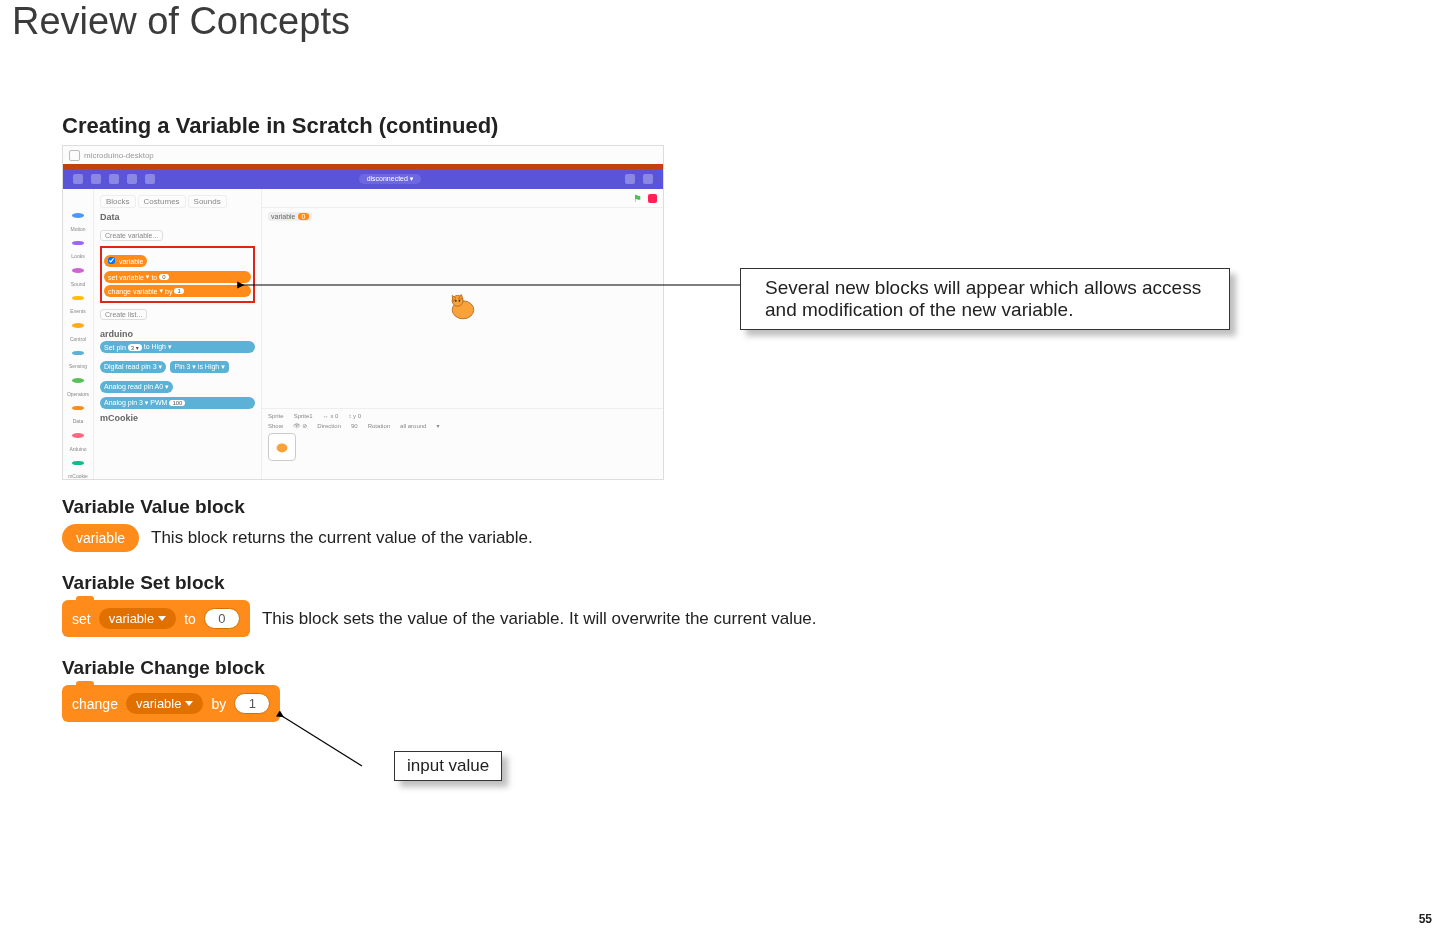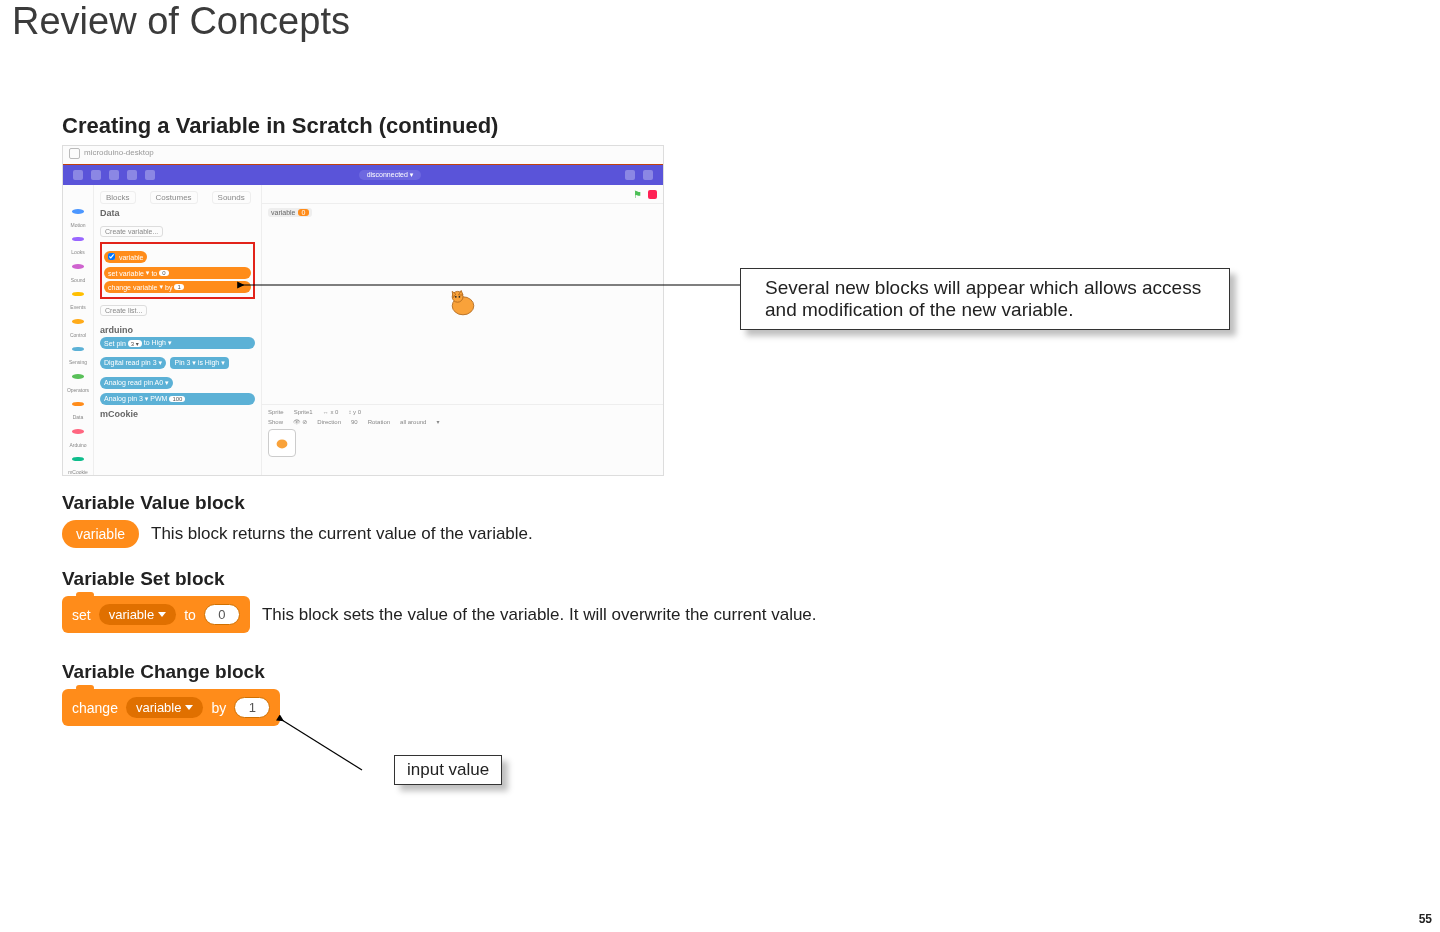--- a/index.html
+++ b/index.html
@@ -4,42 +4,42 @@
 <style>
   html,body{margin:0;padding:0;background:#fff;font-family:Arial,Helvetica,sans-serif;color:#222;}
   .page{width:1440px;height:932px;position:relative;box-sizing:border-box;padding:0 0 0 12px;border-radius:30px;}
   .title{font-size:38px;font-weight:400;color:#3b3b3b;padding-top:0;margin:0;}
   .section-heading{font-size:22px;font-weight:700;margin:70px 0 6px 50px;color:#222;}
   .h3{font-size:19px;font-weight:700;margin:16px 0 6px 50px;color:#222;}
   .desc{font-size:17px;color:#222;}
   .row{display:flex;align-items:center;margin-left:50px;gap:12px;}
   .img-wrap{margin-left:50px;width:600px;position:relative;}
   .scratch-window{width:600px;border:1px solid #ddd;background:#fcfcfc;}
-  .tabbar{height:14px;border-bottom:1px solid #c2410c;display:flex;padding:2px 6px;font-size:8px;color:#999;gap:4px;}
+  .tabbar{height:14px;border-bottom:5px solid #c2410c;display:flex;align-items:center;padding:2px 6px;font-size:8px;color:#999;gap:4px;}
   .doc-icon{width:9px;height:9px;border:1px solid #bbb;border-radius:2px;display:inline-block;}
   .purplebar{height:20px;background:#5a54d9;display:flex;align-items:center;justify-content:space-between;padding:0 10px;color:#fff;font-size:8px;}
   .purplebar .left{display:flex;gap:8px;align-items:center;}
   .pbicon{width:10px;height:10px;background:rgba(255,255,255,.3);border-radius:2px;}
   .conn{background:#6d68e0;border-radius:10px;padding:1px 8px;font-size:7px;}
   .workspace{display:flex;height:290px;}
   .palettecol{width:30px;border-right:1px solid #eee;display:flex;flex-direction:column;align-items:center;padding-top:24px;gap:9px;}
   .palettecol .dot{width:12px;height:12px;border-radius:50%;}
   .dot.motion{background:#4c97ff;}
   .dot.looks{background:#9966ff;}
   .dot.sound{background:#cf63cf;}
   .dot.events{background:#ffbf00;}
   .dot.control{background:#ffab19;}
   .dot.sensing{background:#5cb1d6;}
   .dot.operators{background:#59c059;}
   .dot.data{background:#ff8c1a;}
   .dot.arduino{background:#ff6680;}
   .dot.mcookie{background:#0fbd8c;}
   .palettecol .pl{font-size:5px;color:#888;text-align:center;line-height:1;}
   .blocklist{width:155px;border-right:1px solid #eee;padding:6px;}
-  .bl-tabs{display:flex;gap:14px;font-size:8px;color:#888;margin-bottom:4px;}
+  .bl-tabs{display:flex;gap:2px;font-size:8px;color:#888;margin-bottom:4px;}
   .bl-tab{padding:1px 5px;border:1px solid #eee;border-radius:3px;}
   .bl-head{font-size:9px;color:#666;font-weight:600;margin:2px 0;}
   .bl-btn{font-size:7px;color:#888;border:1px solid #ddd;border-radius:3px;padding:1px 4px;display:inline-block;margin-bottom:3px;}
   .redbox{border:2px solid #e2231a;padding:2px;margin-top:2px;}
   .miniblock{background:#ff8c1a;border-radius:6px;font-size:7px;color:#fff;padding:2px 4px;margin:2px 0;display:flex;align-items:center;gap:2px;}
   .miniblock .pill{background:#fff;color:#555;border-radius:7px;padding:0 3px;font-size:6px;}
   .miniblock.reporter{border-radius:9px;display:inline-block;}
   .ardu{background:#5cb1d6;}
   .stageside{flex:1;position:relative;}
   .stagebar{height:18px;border-bottom:1px solid #eee;display:flex;align-items:center;justify-content:flex-end;gap:6px;padding:0 6px;}
@@ -219,21 +219,21 @@
       <span class="dropdown">
           <span>variable</span>
           <span class="tri"></span>
         </span>
       <span>to</span>
       <span class="input-pill">0</span>
     </span>
     <span class="desc">This block sets the value of the variable. It will overwrite the current value.</span>
   </div>
 
-  <div class="h3" style="margin-top:28px">Variable Change block</div>
+  <div class="h3" style="margin-top:20px">Variable Change block</div>
   <div class="row" style="position:relative;">
     <span class="sblock" id="chg">
       <span class="notch"></span>
       <span>change</span>
       <span class="dropdown">
           <span>variable</span>
           <span class="tri"></span>
         </span>
       <span>by</span>
       <span class="input-pill">1</span>

